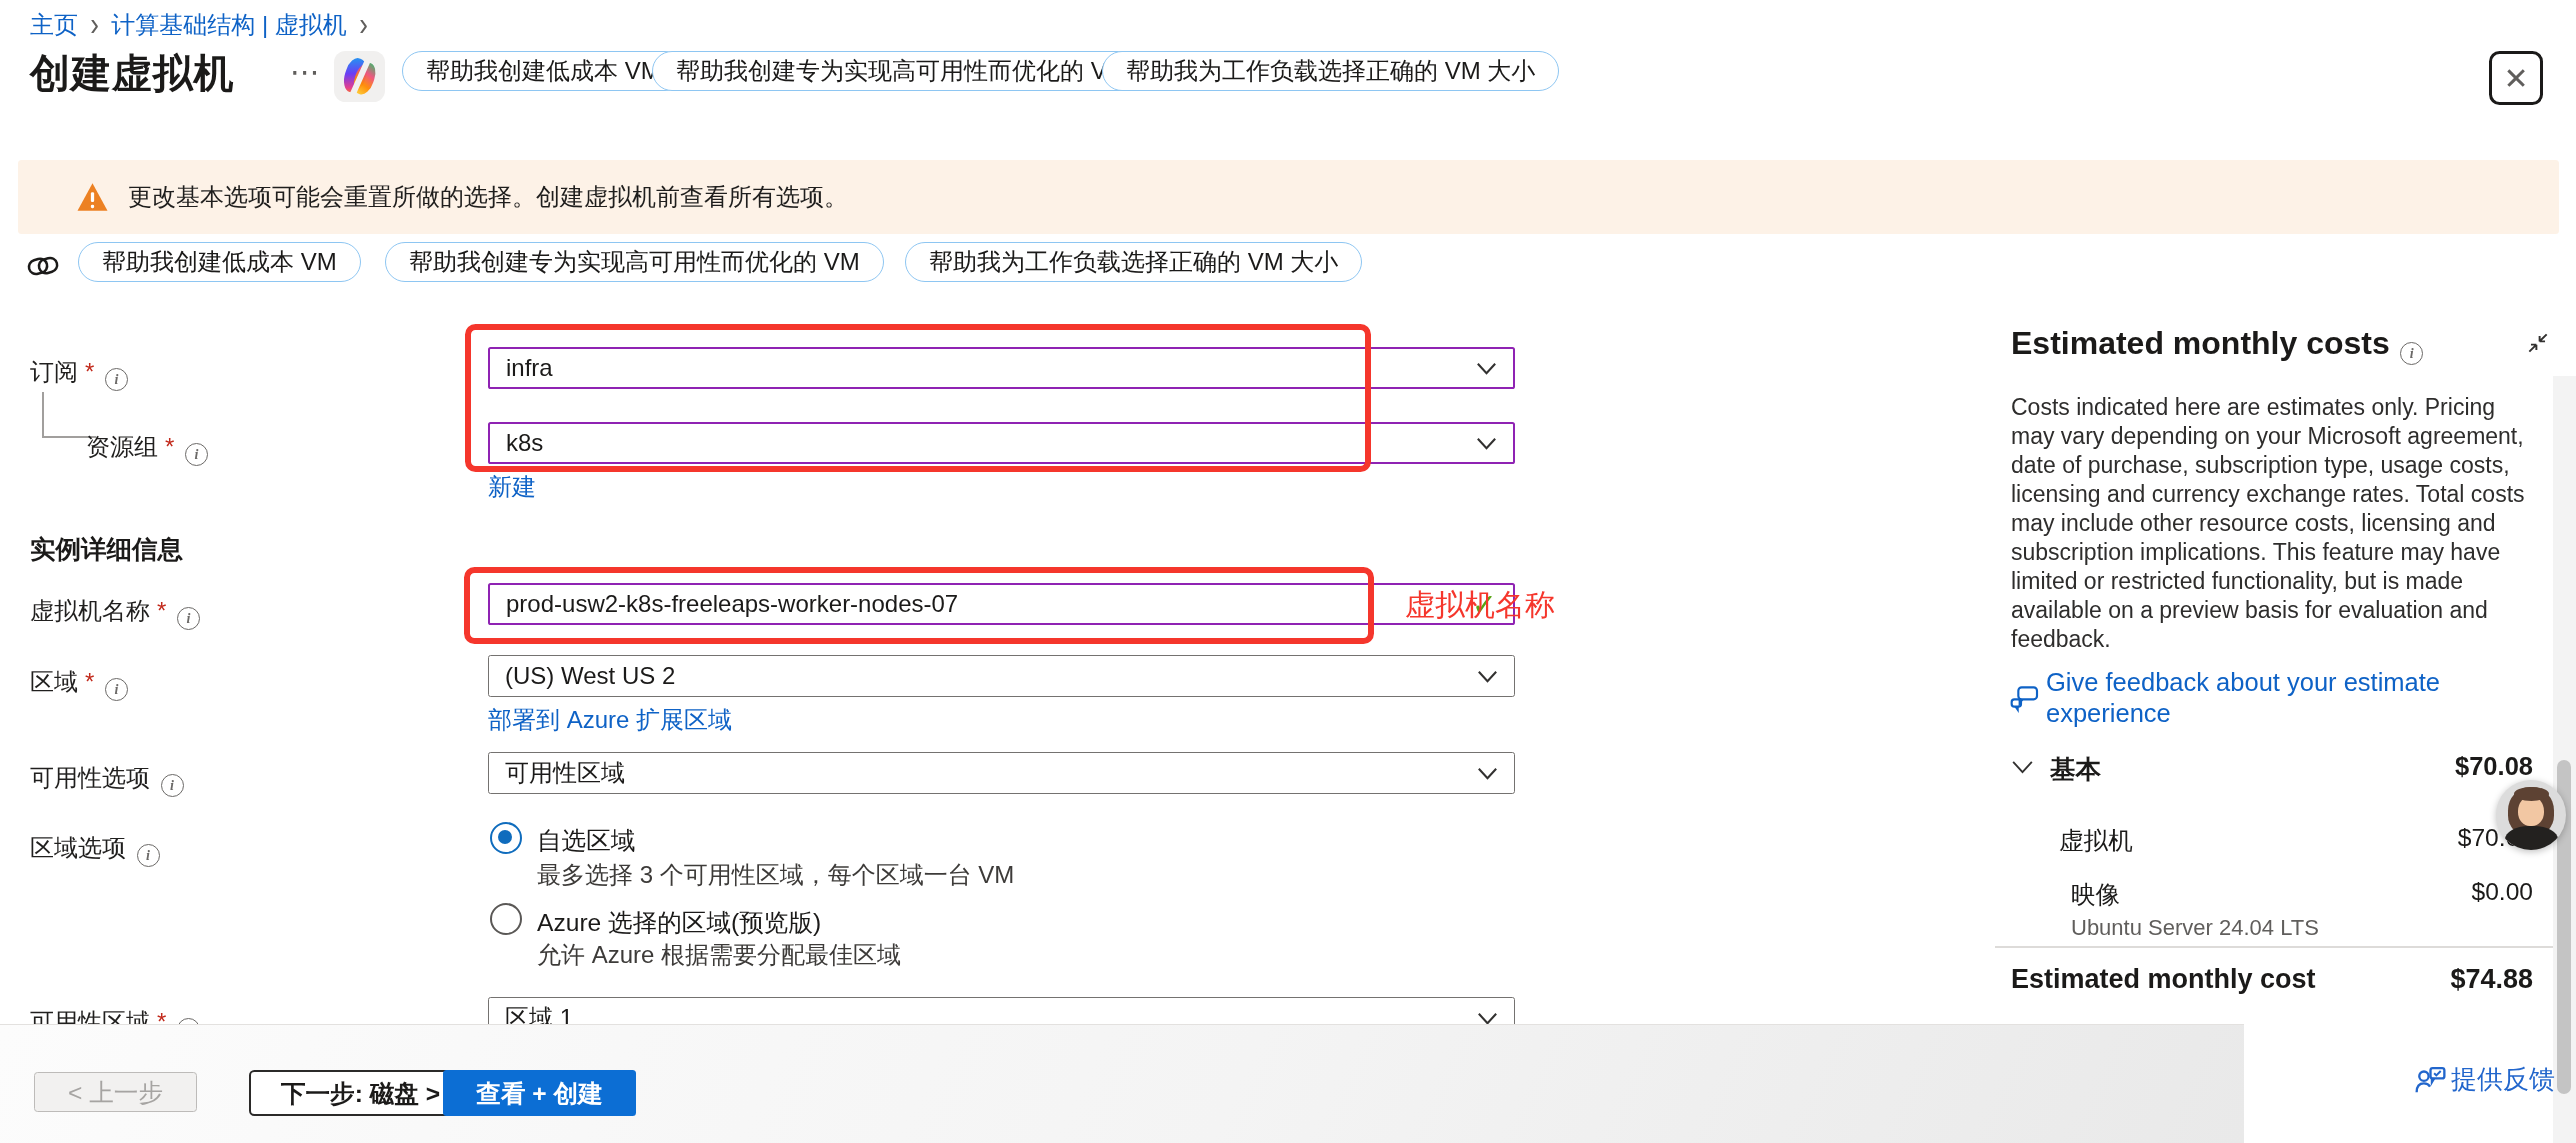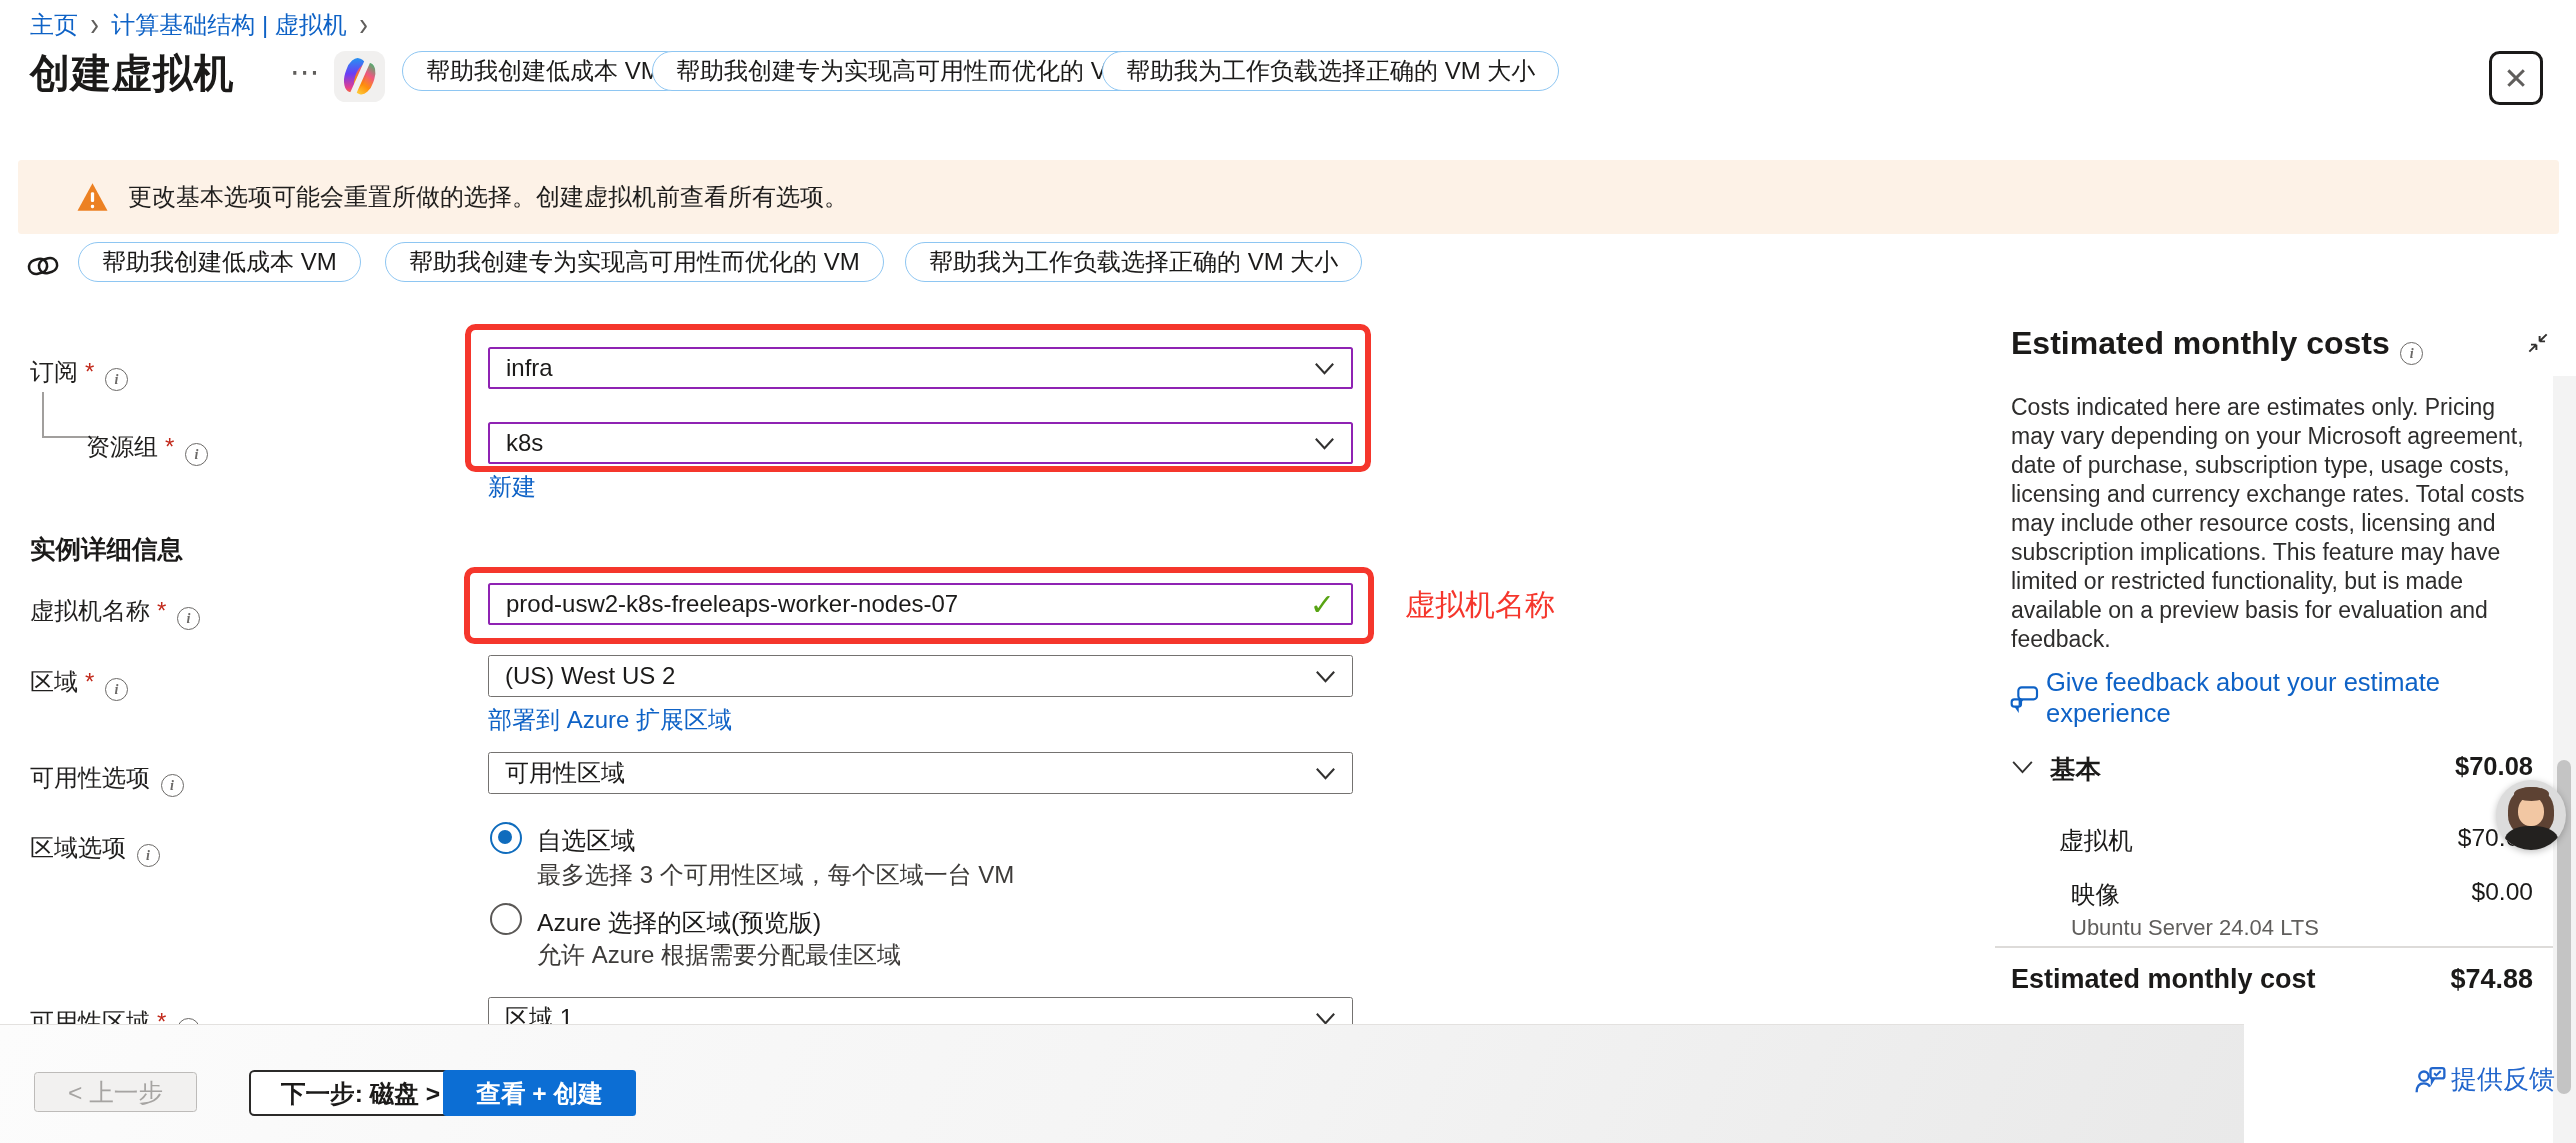--- a/index.html
+++ b/index.html
@@ -33,21 +33,21 @@
             display:flex; align-items:center; padding:0 0 0 58px; font-size:24px; color:#1f1e1d; gap:19.3px; }
 
   
   .copilot-outline { position:absolute; left:23px; top:246px; width:40px; height:40px; }
 
   
   .flabel { position:absolute; font-size:24px; color:#201f1e; white-space:nowrap; }
   .req { color:#c22a1c; margin-left:7px; font-size:24px; }
   .info { display:inline-flex; width:23px; height:23px; border:1.8px solid #6b6967; border-radius:50%; margin-left:10.5px;
           align-items:center; justify-content:center; font:italic 700 14px "Liberation Serif", serif; color:#6b6967; vertical-align:-3.5px; cursor:pointer; }
-  .select, .textfield { position:absolute; left:488px; width:865px; height:42px; border:1.8px solid #747270; border-radius:2.6px; background:#fff;
+  .select, .textfield { position:absolute; left:488px; width:1027px; height:42px; border:1.8px solid #747270; border-radius:2.6px; background:#fff;
           display:flex; align-items:center; padding:0 16px; font-size:24px; color:#1b1a19; cursor:pointer; }
   .select.focus, .textfield.focus { border:2.6px solid #8f23b3; }
   .chev { margin-left:auto; flex:none; }
   .textfield input { border:none; outline:none; flex:1; font-size:24px; font-family:inherit; color:#1b1a19; background:transparent; }
   .valid-check { color:#58a414; font-size:30px; font-weight:700; margin-left:auto; }
   .link { color:#0e62c6; font-size:24px; cursor:pointer; position:absolute; white-space:nowrap; }
   .section-heading { position:absolute; left:30px; font-size:25.5px; font-weight:700; }
   .tree-v { position:absolute; left:42px; top:392px; width:1.8px; height:46px; background:#a19f9d; }
   .tree-h { position:absolute; left:42px; top:436px; width:54px; height:1.8px; background:#a19f9d; }
 

